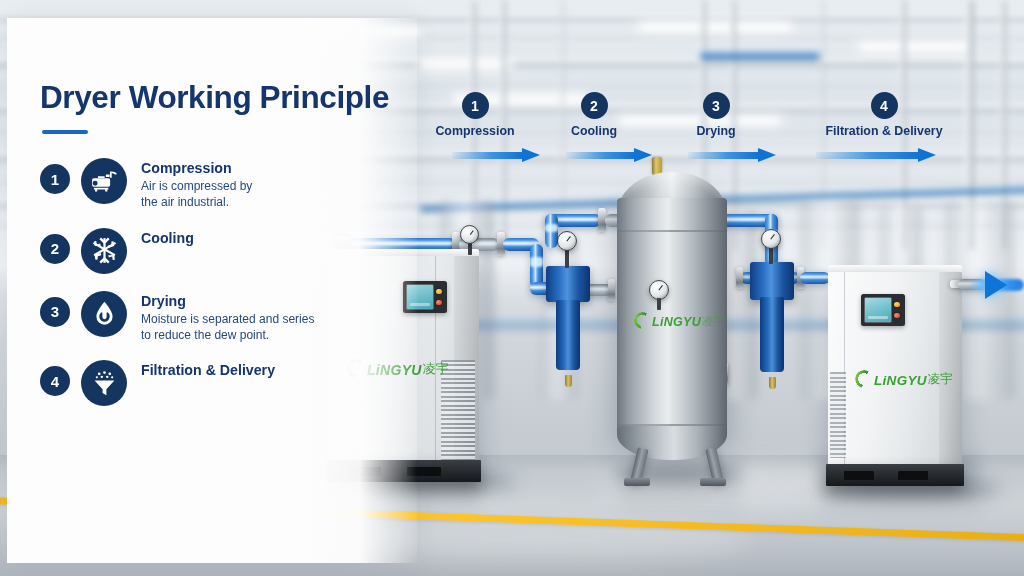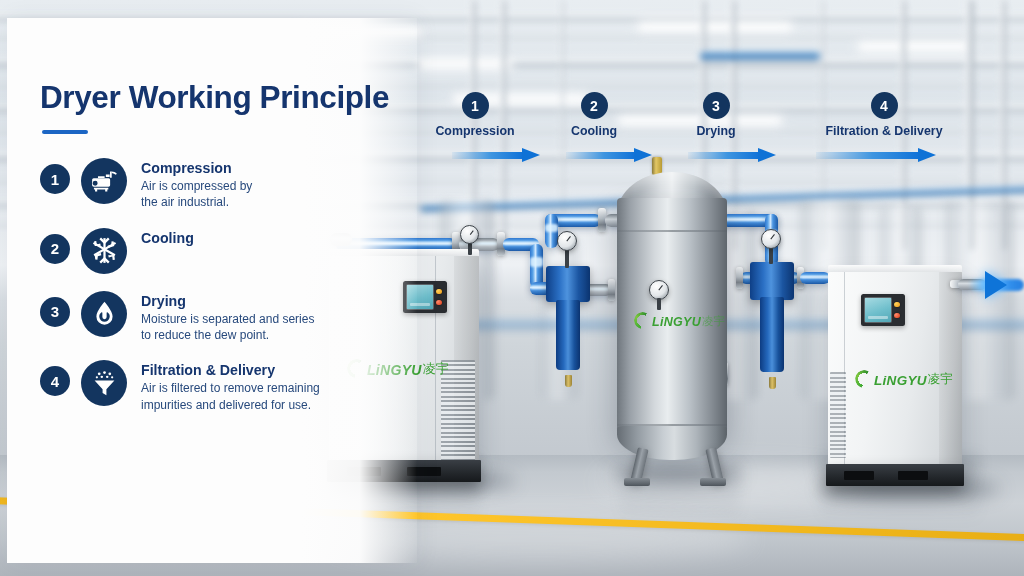--- a/index.html
+++ b/index.html
@@ -491,24 +491,20 @@
               <circle cx="16.7" cy="3.4" r="1.2"></circle>
                 <circle cx="9.6" cy="6.1" r="1.1"></circle>
               <circle cx="14.4" cy="6.1" r="1.1"></circle>
                 <circle cx="5.2" cy="6.5" r="1"></circle>
               <circle cx="18.8" cy="6.5" r="1"></circle>
               <path d="M3.2 9.3h17.6L13.7 17v5.4l-3.4-2V17z"></path>
             </svg>
           </div>
           <div class="step-txt">
             <div class="step-title">Filtration &amp; Delivery</div>
-            <div class="step-desc">
-              <span>Air is filtered to remove remaining</span><br>
-              <span>impurities and delivered for use.</span>
-            </div>
           </div>
         </div>
 
       </div>
     </div>
   </div>
 
 </div>
 
 </body></html>

